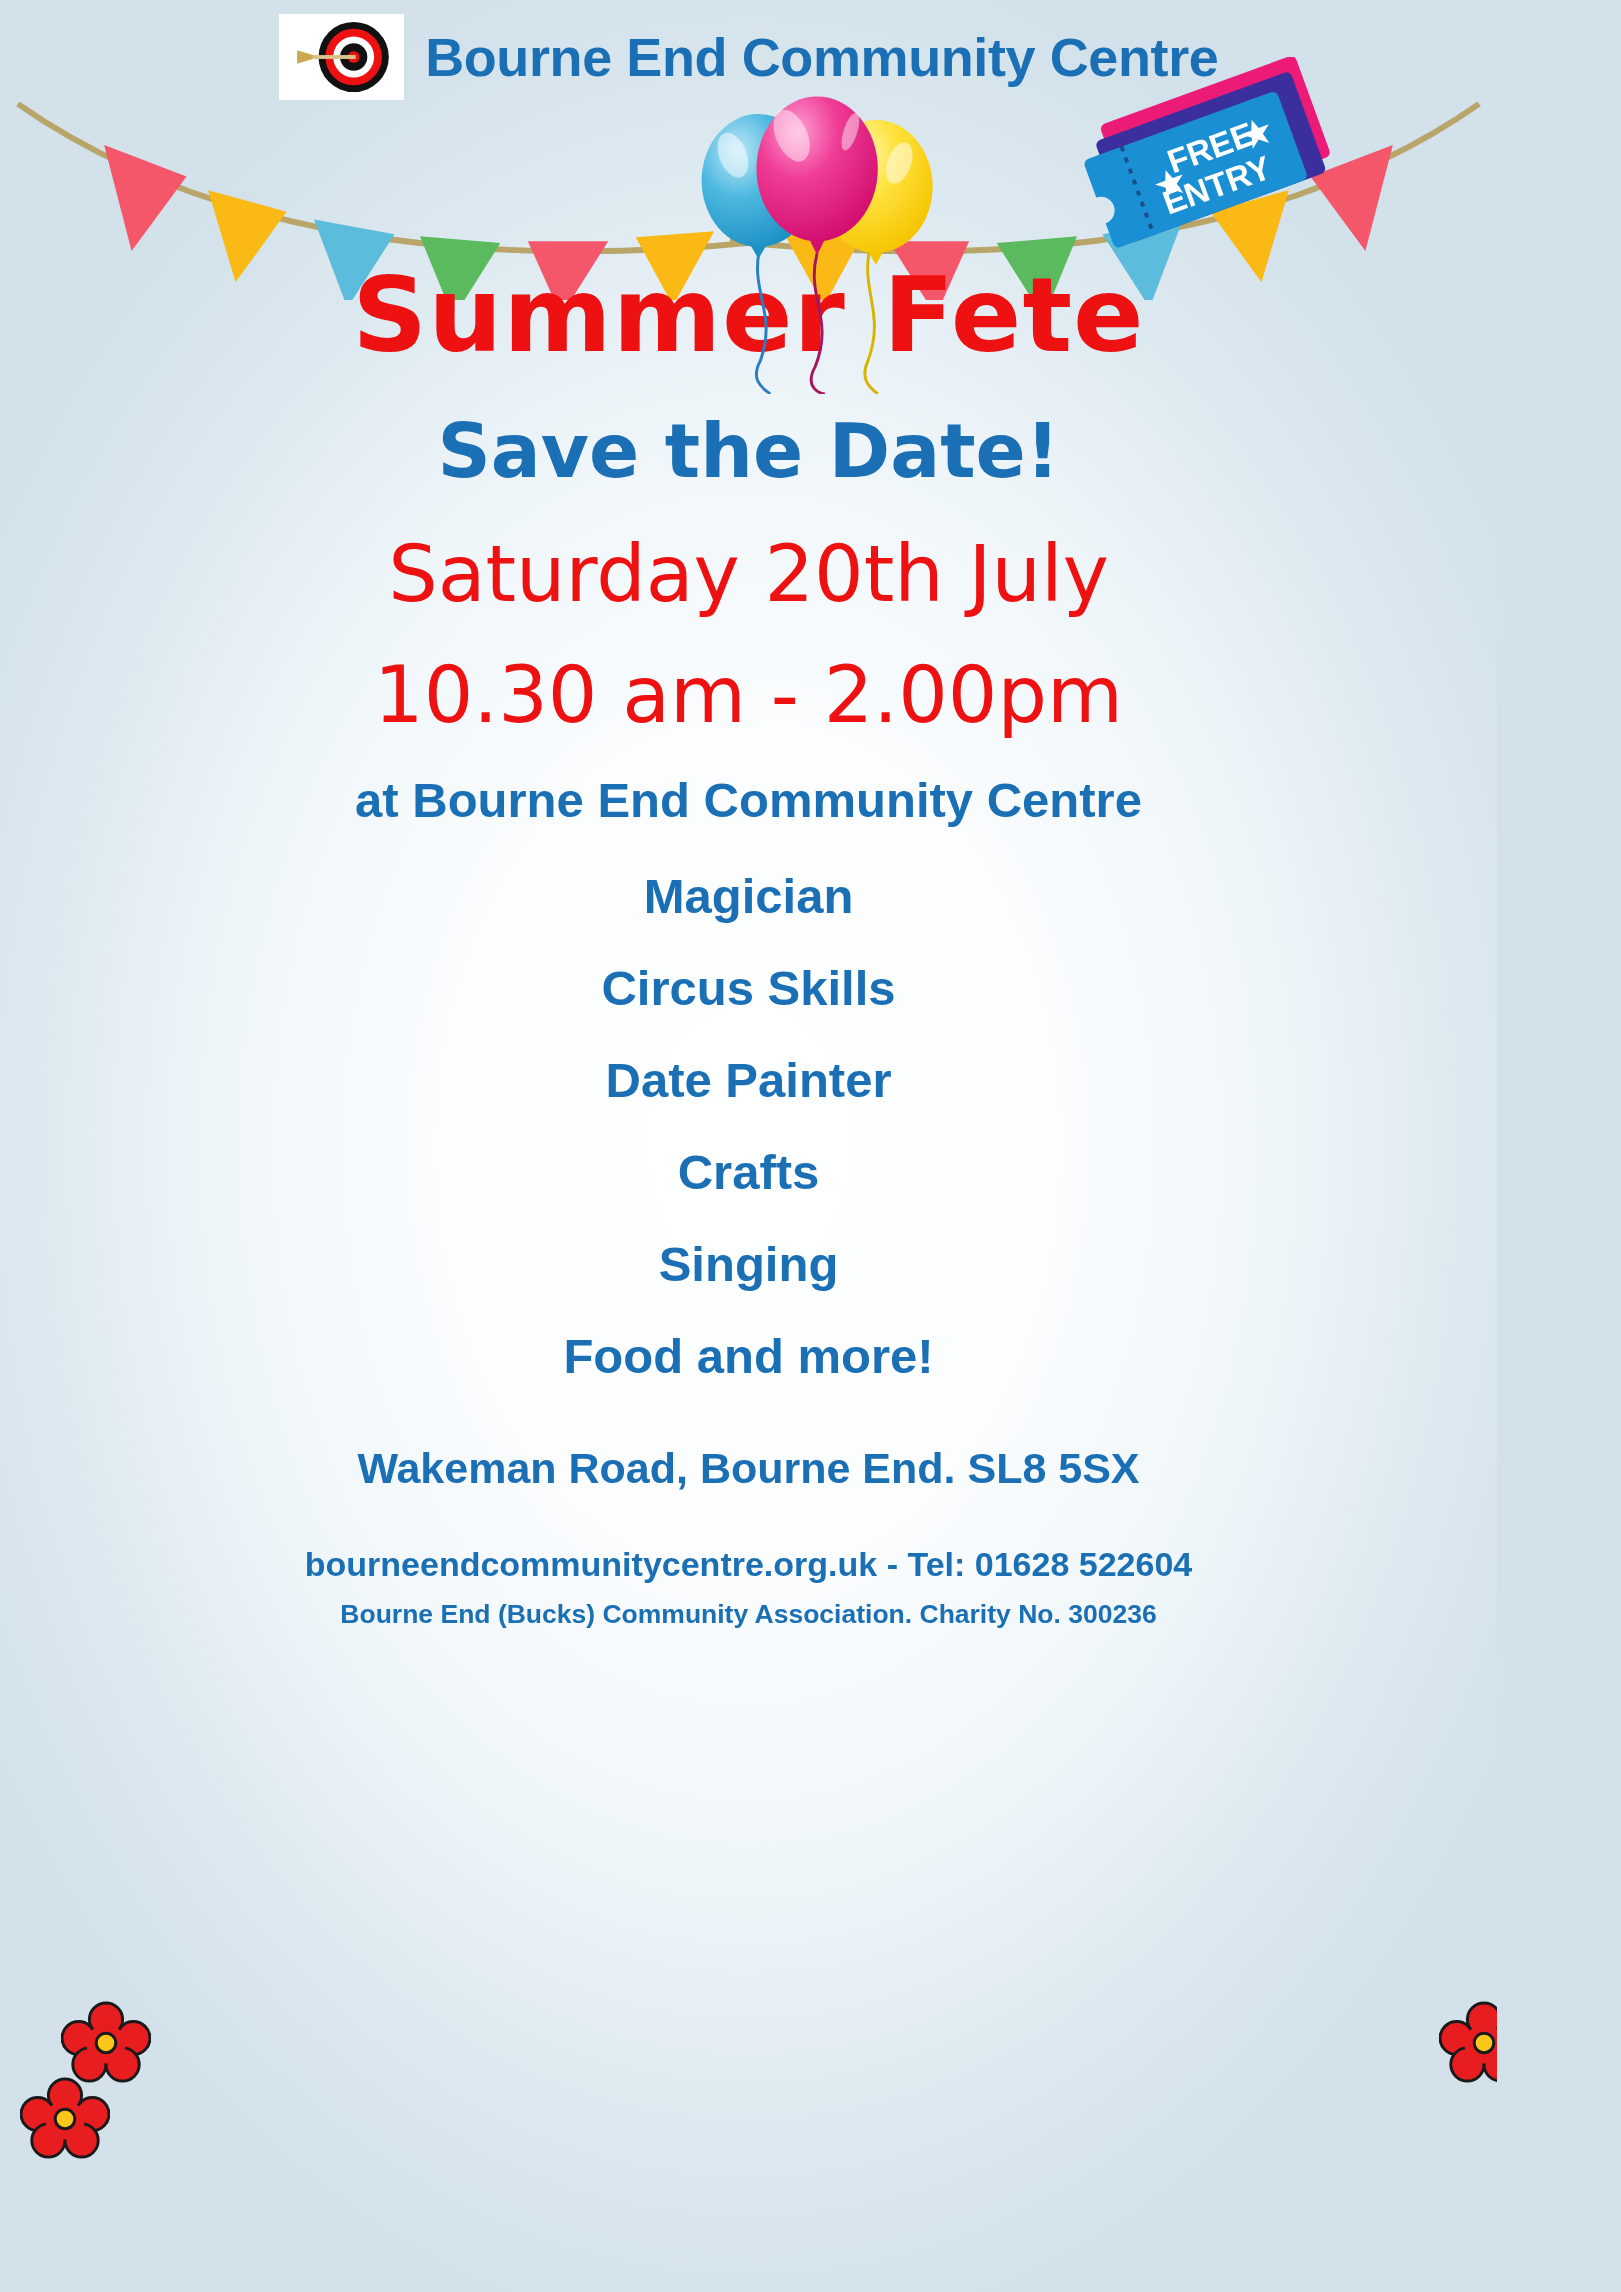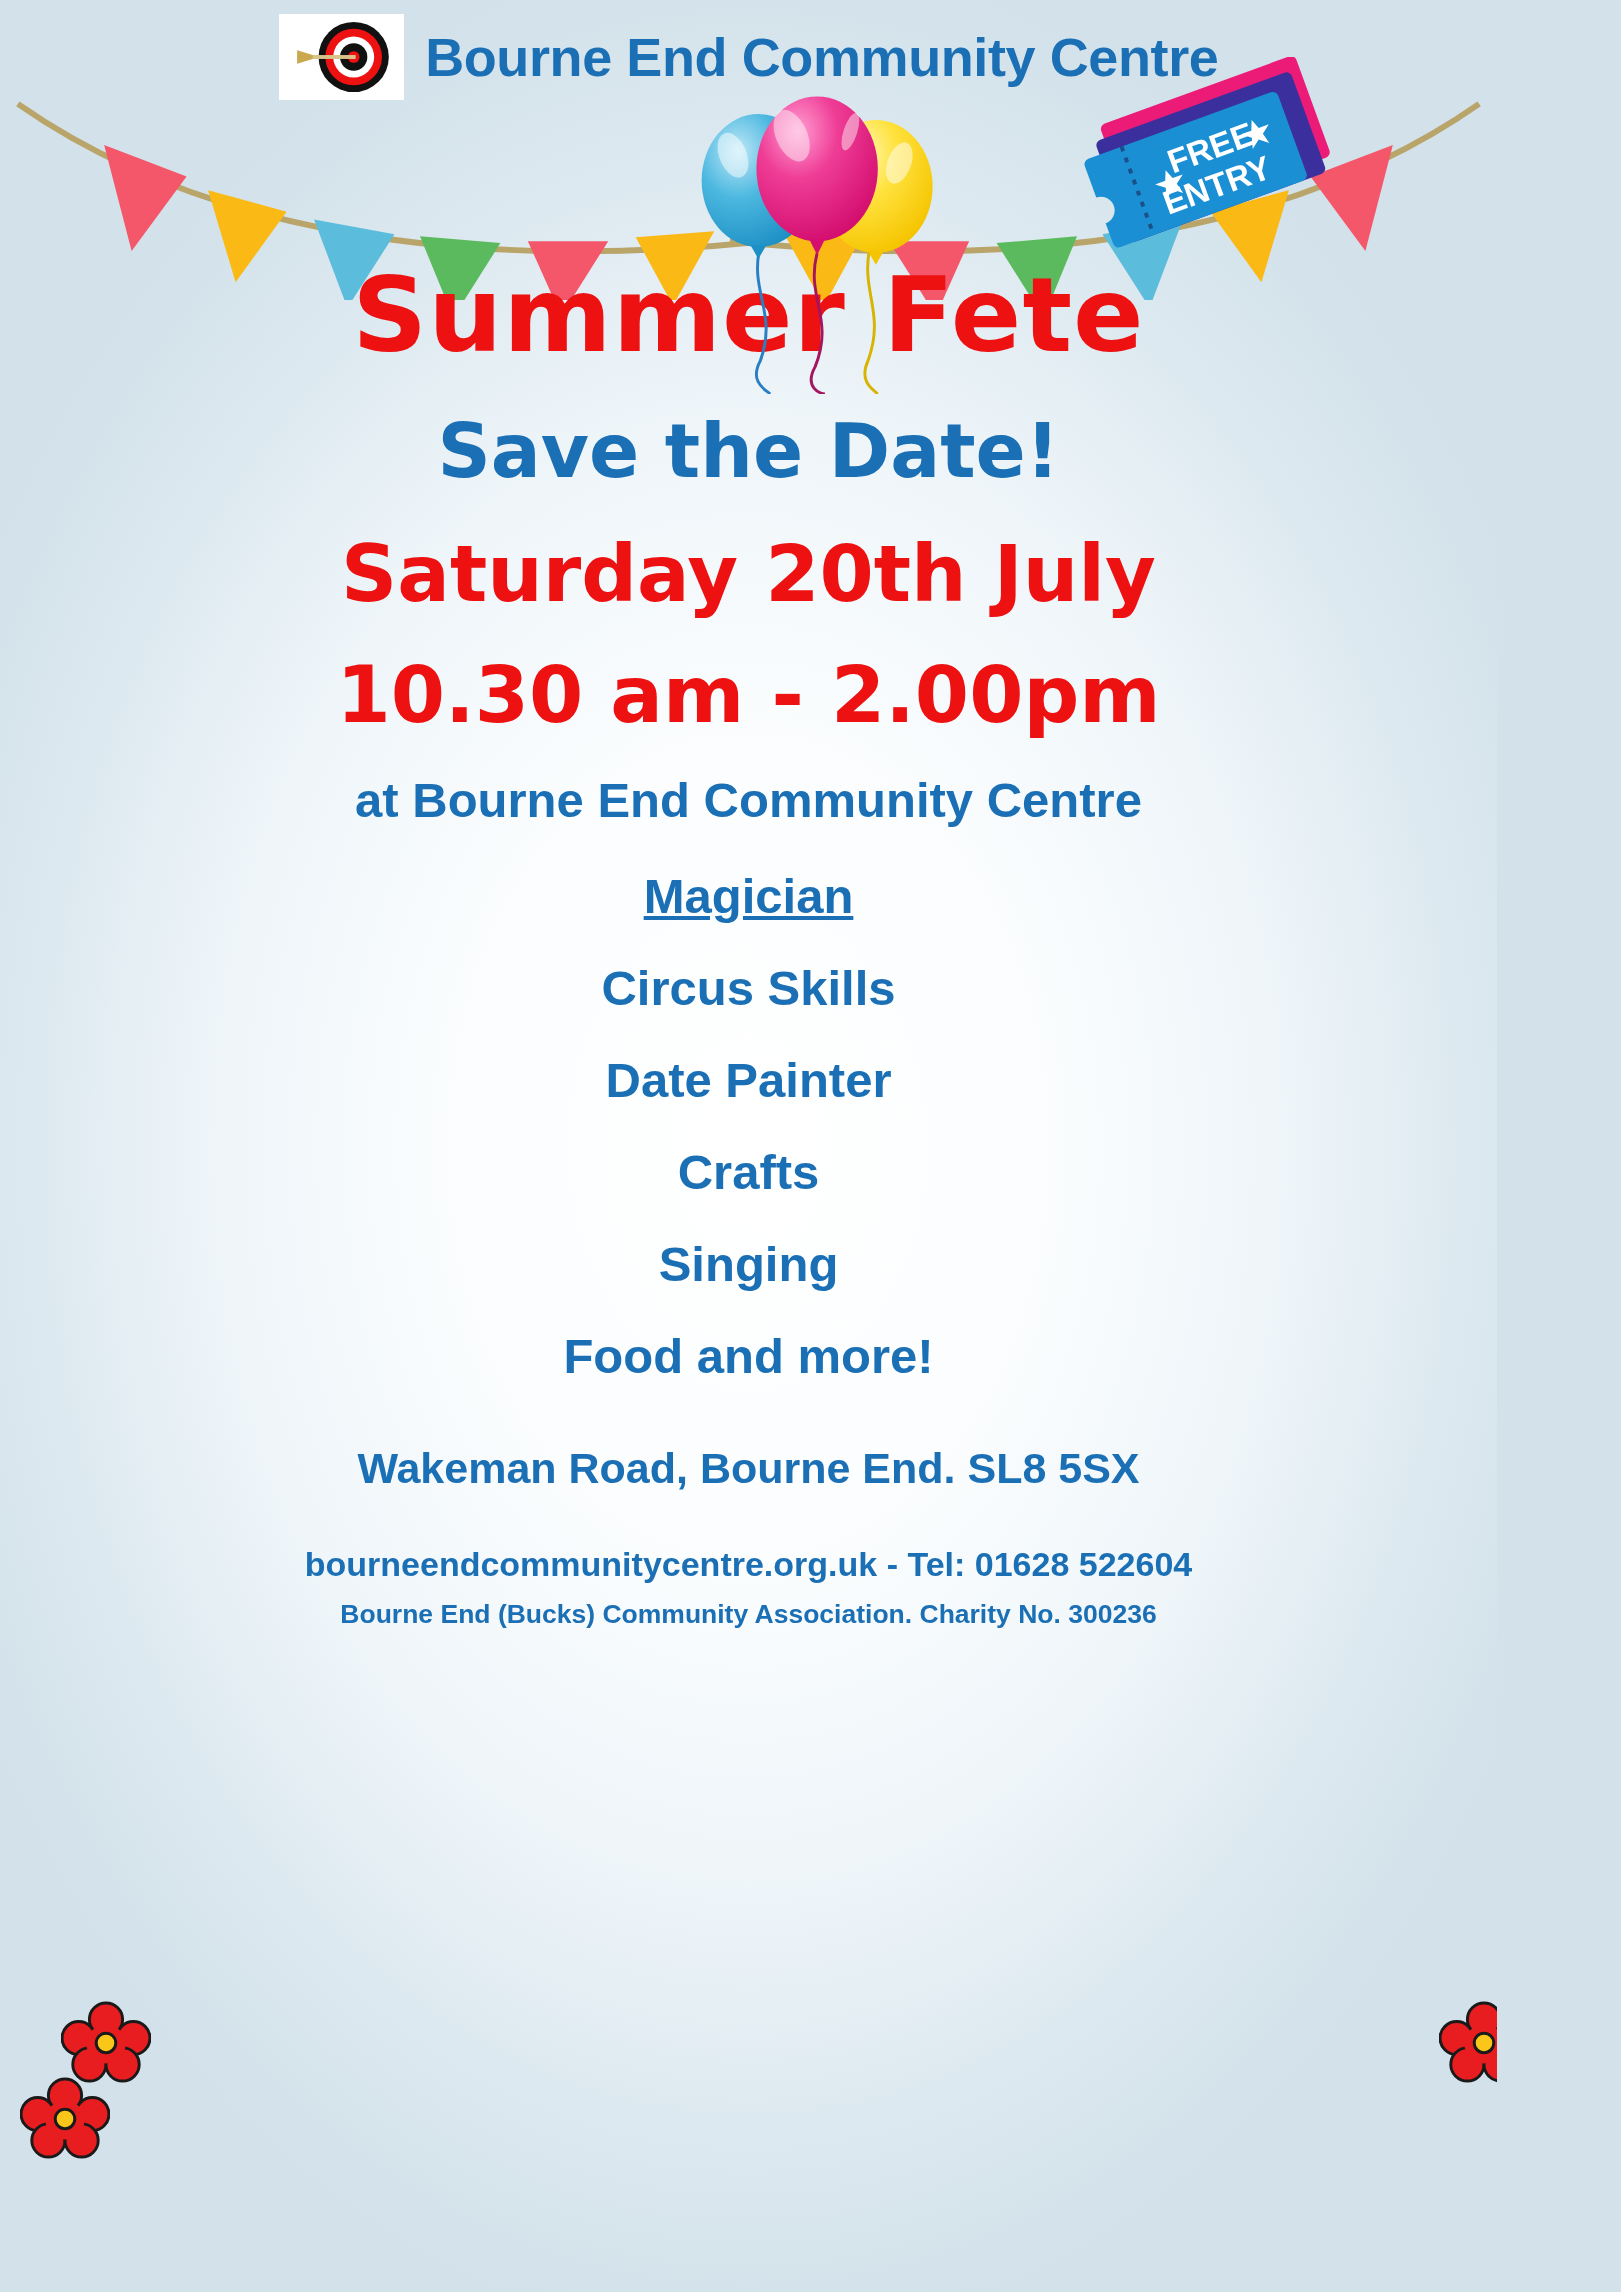--- a/index.html
+++ b/index.html
@@ -76,21 +76,21 @@
     font-family: "DejaVu Sans", sans-serif;
     font-size: 74px;
     font-weight: bold;
     color: #1a6fb5;
     line-height: 1.0;
     margin-top: 47px;
   }
   #event-date, #event-time {
     font-family: "DejaVu Sans", sans-serif;
     font-size: 78px;
-    font-weight: bold;
+    font-weight: normal;
     color: #ee1111;
     line-height: 1.0;
   }
   #event-date { margin-top: 47px; }
   #event-time { margin-top: 43px; }
 
   #venue-line {
     font-size: 49px;
     font-weight: bold;
     color: #1a6fb5;
@@ -99,21 +99,21 @@
   }
 
   #activities { margin-top: 47px; }
   .activity {
     font-size: 49px;
     font-weight: bold;
     color: #1a6fb5;
     line-height: 1.0;
     margin-top: 43px;
   }
-  .activity:first-child { margin-top: 0; text-decoration: underline; }
+  .activity:first-child { margin-top: 0; }
 
   #address-line {
     font-size: 43px;
     font-weight: bold;
     color: #1a6fb5;
     margin-top: 66px;
     line-height: 1.0;
   }
   #contact-line {
     font-size: 34px;

